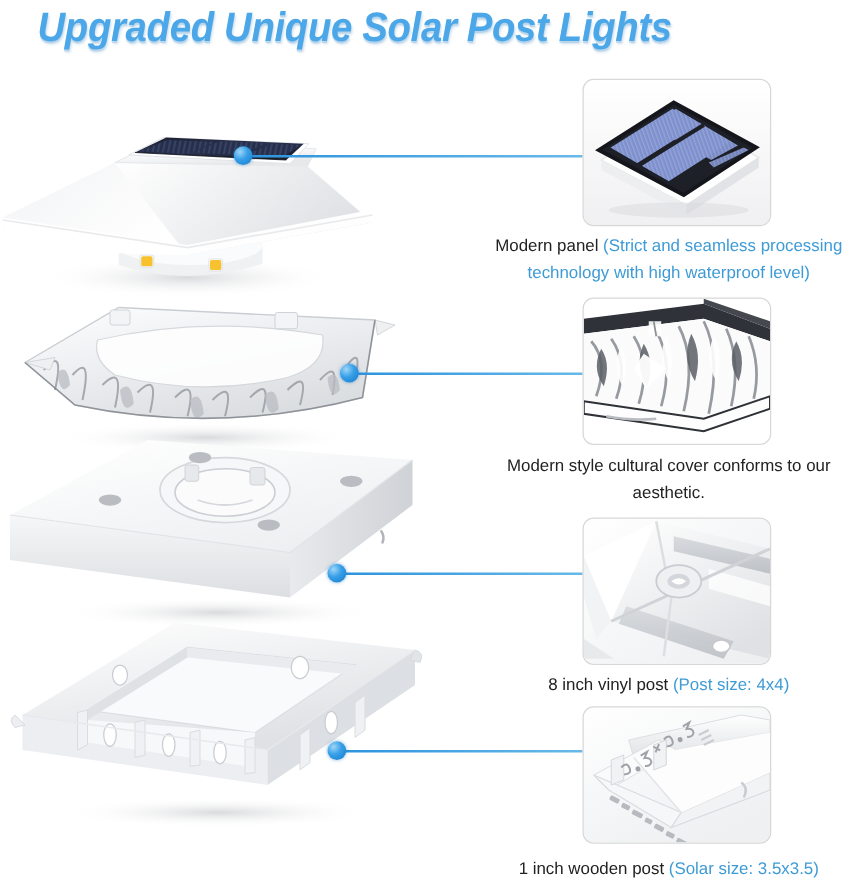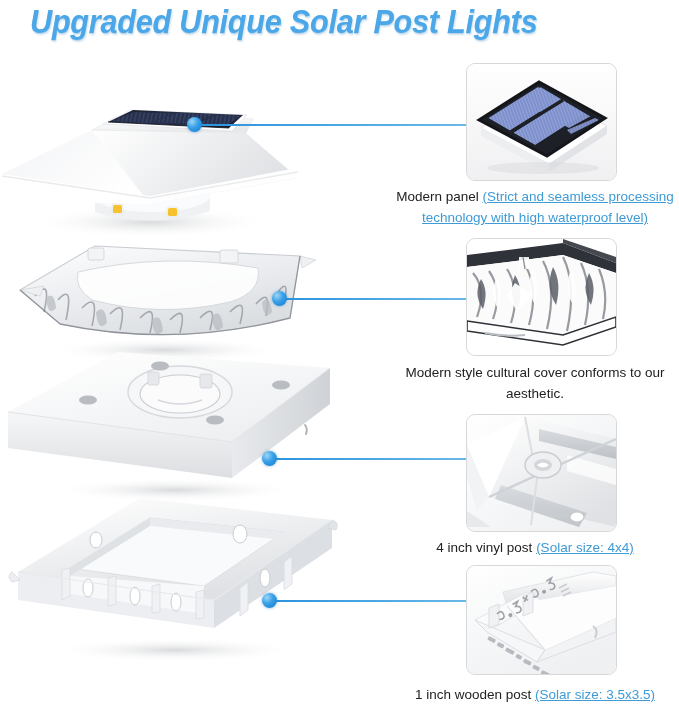--- a/index.html
+++ b/index.html
@@ -35,21 +35,21 @@
   #panel-1{left:466px;top:63px;}
   #panel-2{left:466px;top:238px;}
   #panel-3{left:466px;top:414px;}
   #panel-4{left:466px;top:565px;height:110px;}
 
   
   .caption{
     position:absolute;width:284px;left:393px;
     text-align:center;font-size:13.5px;line-height:21px;color:#222;
   }
-  .caption .hl{color:#3E9BD6;text-decoration:underline;}
+  .caption .hl{color:#3E9BD6;}
   #cap-1{top:186px;}
   #cap-2{top:362px;}
   #cap-3{top:537px;}
   #cap-4{top:684px;}
 
   
   .lead{position:absolute;height:2px;background:linear-gradient(90deg,#2b93de,#69b9e8);}
   .dot{
     position:absolute;width:15px;height:15px;border-radius:50%;
     background:radial-gradient(circle at 33% 30%,#9fd6f7 0%,#38a0e8 42%,#1578c9 100%);
@@ -457,20 +457,20 @@
 
   <div class="caption" id="cap-1">
     <span>Modern panel </span><span class="hl">(Strict and seamless processing technology with high waterproof level)</span>
   </div>
 
   <div class="caption" id="cap-2">
     <span>Modern style cultural cover conforms to our aesthetic.</span><span class="hl"></span>
   </div>
 
   <div class="caption" id="cap-3">
-    <span>4 inch vinyl post </span><span class="hl">(Solar size: 4x4)</span>
+    <span>8 inch vinyl post </span><span class="hl">(Post size: 4x4)</span>
   </div>
 
   <div class="caption" id="cap-4">
     <span>1 inch wooden post </span><span class="hl">(Solar size: 3.5x3.5)</span>
   </div>
 
 </div>
 
 </body></html>

